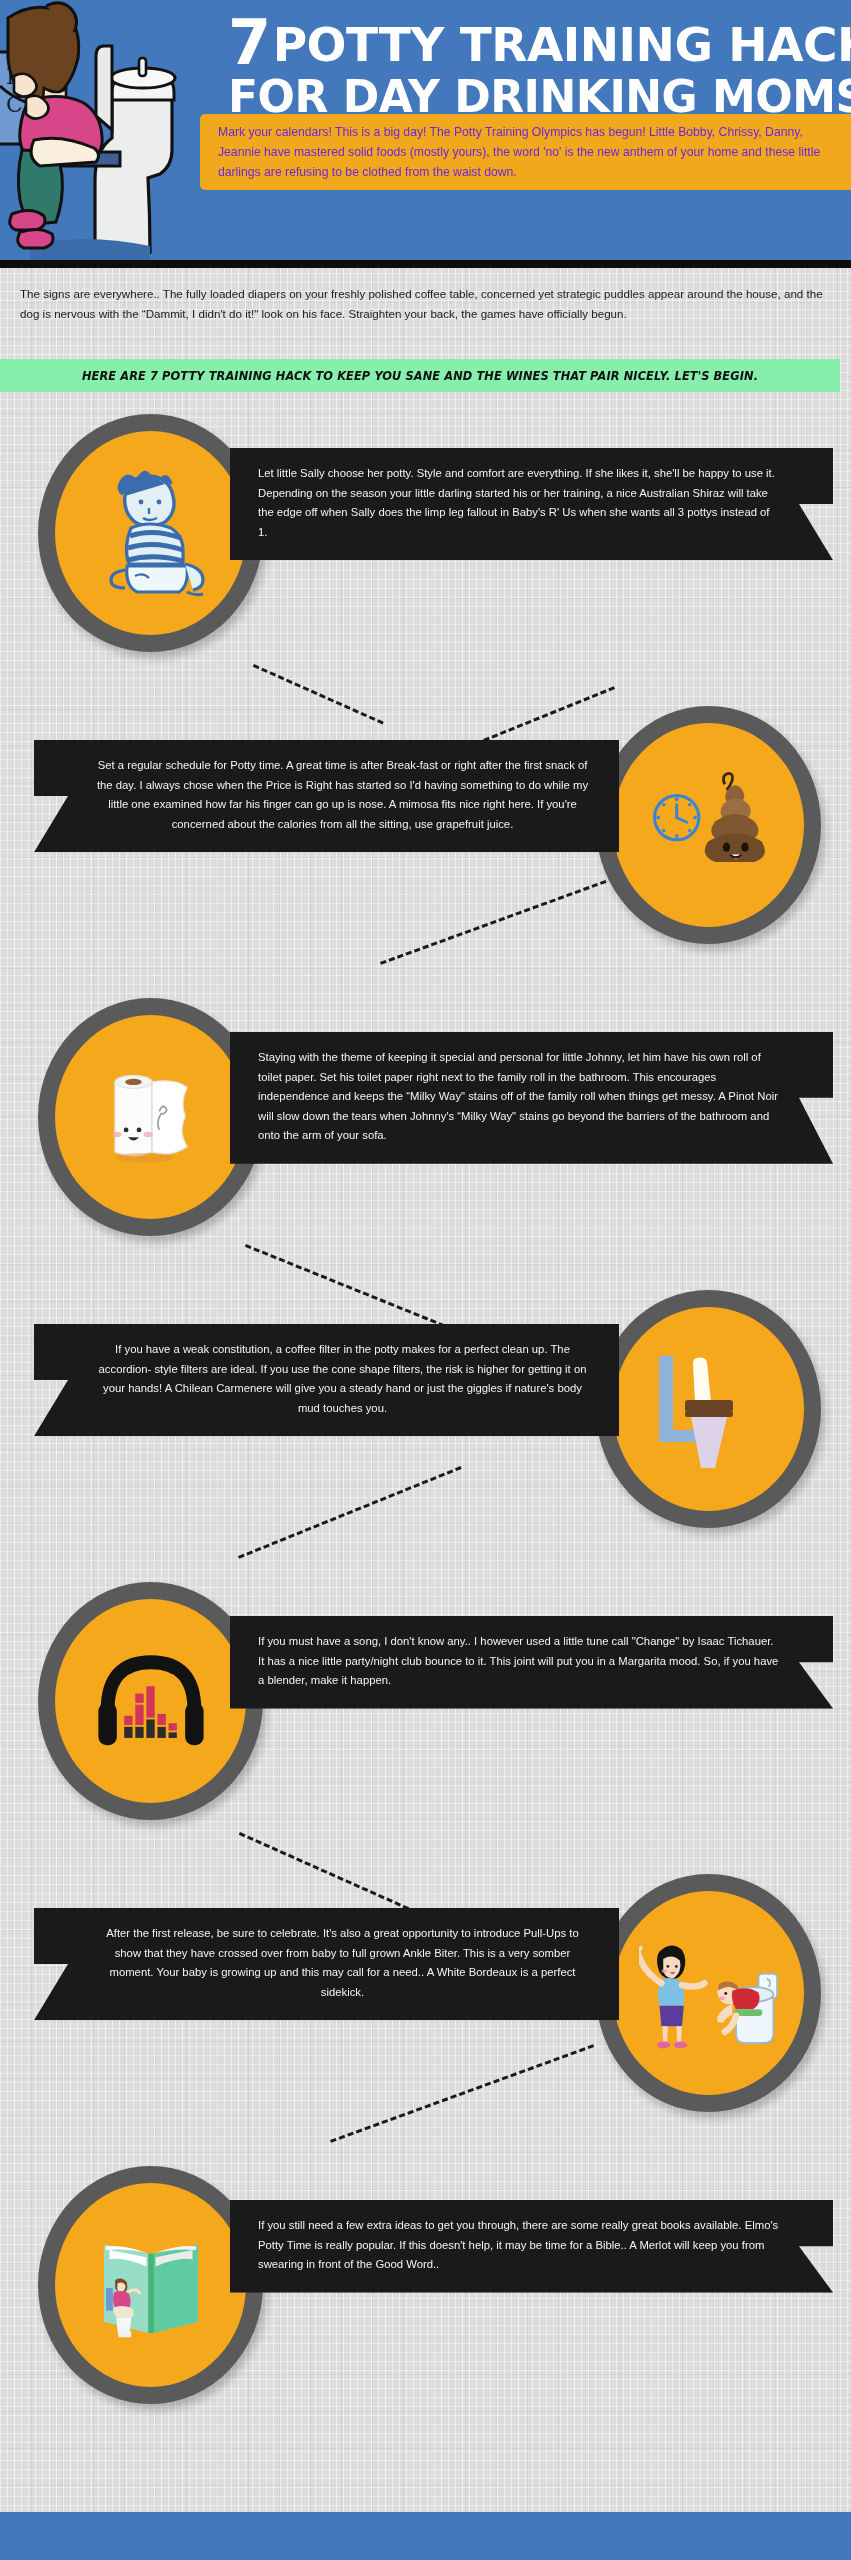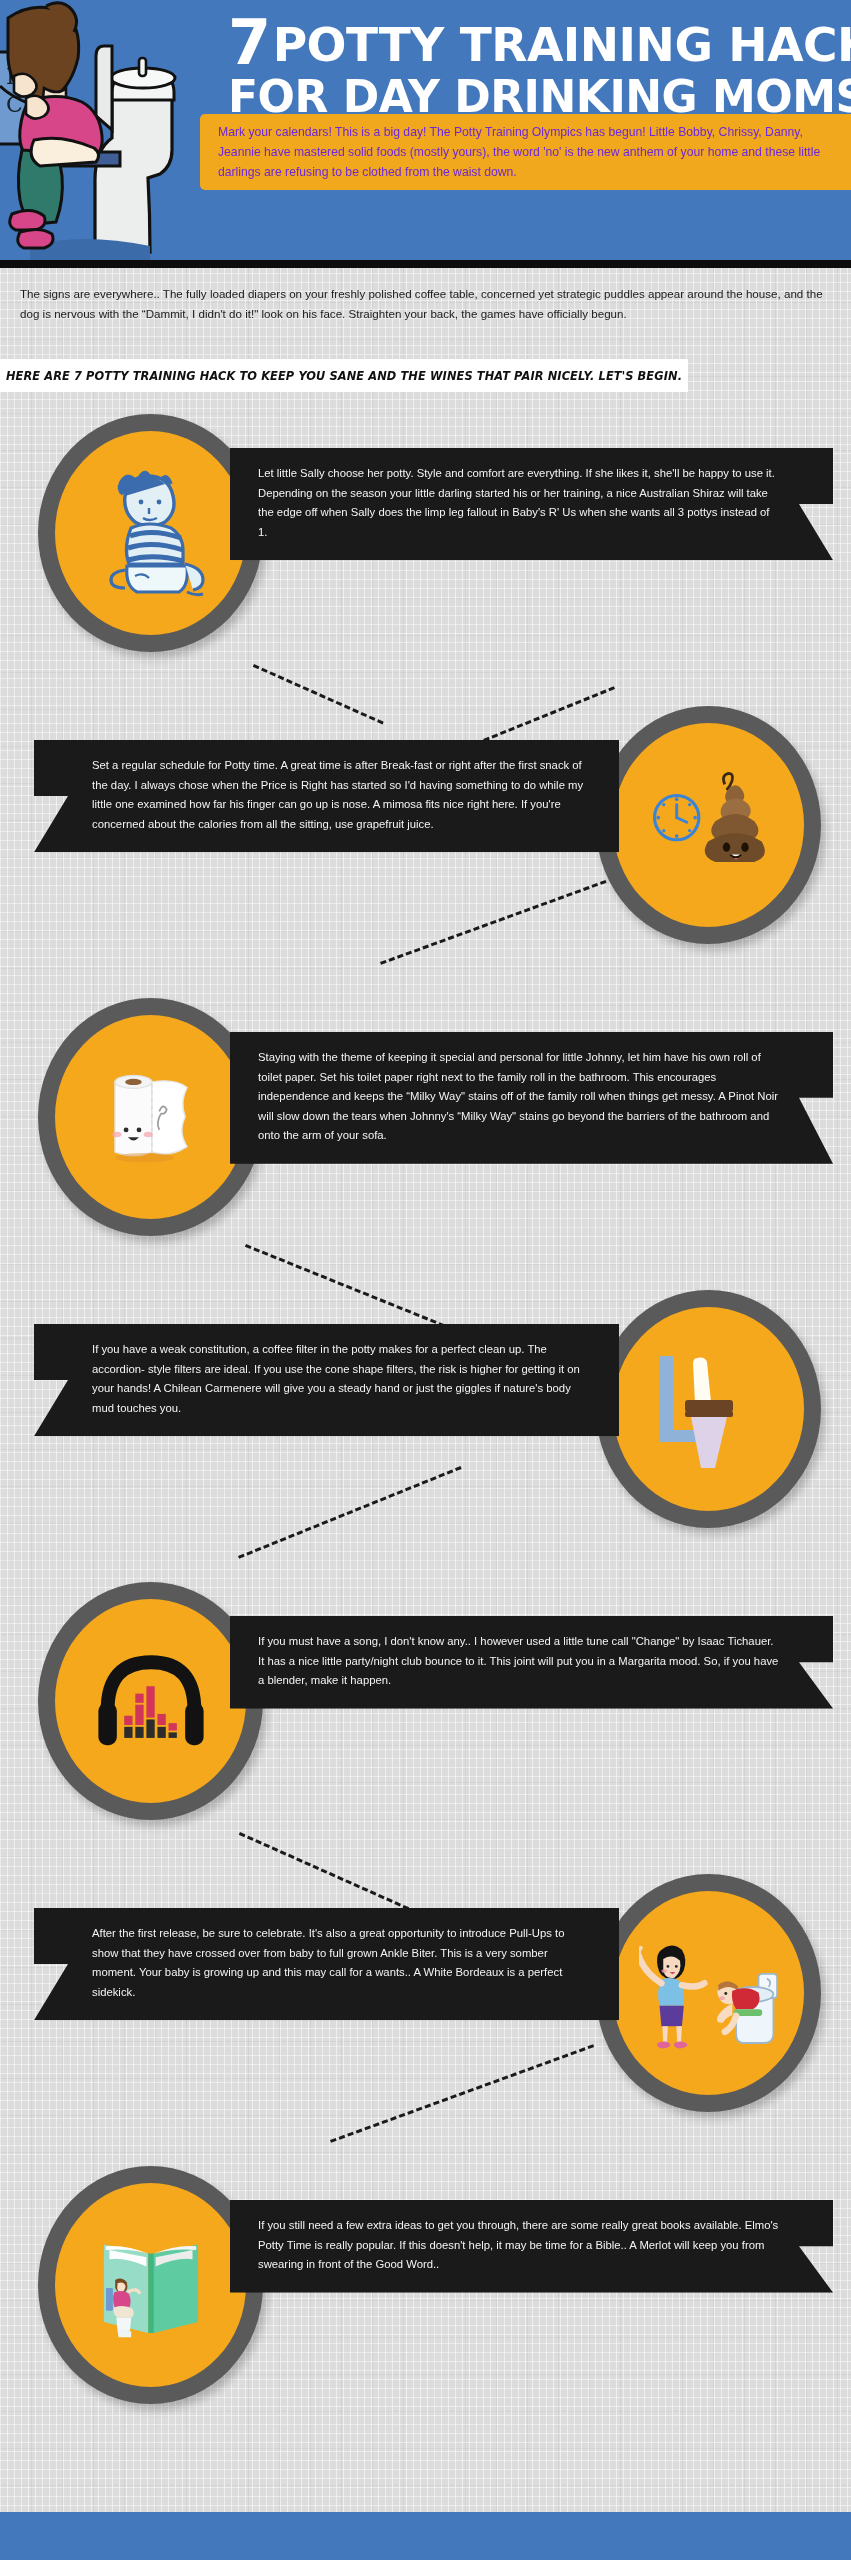--- a/index.html
+++ b/index.html
@@ -89,22 +89,22 @@
     font-size: 11.6px;
     line-height: 1.72;
     color: #1c1c1c;
     z-index: 2;
   }
 
   
   .lead-strap {
     position: absolute;
     left: 0; top: 359px;
-    width: 688px; height: 33px;
-    background: #ffffff;
+    width: 840px; height: 33px;
+    background: #86efac;
     display: flex;
     align-items: center;
     justify-content: center;
     z-index: 2;
   }
   .lead-strap span {
     font-family: "DejaVu Sans", sans-serif;
     font-weight: 700;
     font-style: italic;
     font-size: 11.4px;
@@ -153,20 +153,21 @@
   }
   .hack.left .ribbon {
     left: 230px; right: 18px;
     clip-path: polygon(0 0, 100% 0, 100% 50%, calc(100% - 34px) 50%, 100% 100%, 0 100%);
     padding-right: 52px;
   }
   .hack.right .ribbon {
     left: 34px; right: 232px;
     clip-path: polygon(0 0, 100% 0, 100% 100%, 0 100%, 34px 50%, 0 50%);
     padding-left: 58px;
+    text-align: center;
   }
 
   
   .connector {
     position: absolute;
     height: 0;
     border-top: 3px dashed #1a1a1a;
     transform-origin: 0 0;
     z-index: 1;
   }
@@ -424,21 +425,21 @@
           <path d="M85 56 Q94 48 106 57 L106 62 Q96 54 85 62 Z" fill="#b4743a"></path>
           <circle cx="93" cy="65" r="1.6" fill="#2a2a2a"></circle>
           <ellipse cx="89" cy="70" rx="3" ry="2" fill="#f09ca8" opacity="0.8"></ellipse>
           <path d="M100 62 Q116 56 128 64 Q132 76 122 82 L104 82 Q98 72 100 62 Z" fill="#cf2a35"></path>
           <path d="M100 76 Q90 80 84 90 Q82 98 90 96 Q94 90 100 88 Z" fill="#f7dcc2"></path>
           <rect x="102" y="82" width="30" height="7" rx="3" fill="#6cc06b"></rect>
           <path d="M104 89 Q100 102 92 106" fill="none" stroke="#f7dcc2" stroke-width="7" stroke-linecap="round"></path>
         </svg>
       </div>
       <div class="ribbon">
-        <span>After the first release, be sure to celebrate.  It's also a great opportunity to introduce Pull-Ups to show that they have crossed over from baby to full grown Ankle Biter.  This is a very somber moment. Your baby is growing up and this may call for a wants.. A White Bordeaux is a perfect sidekick.</span>
+        <span>After the first release, be sure to celebrate.  It's also a great opportunity to introduce Pull-Ups to show that they have crossed over from baby to full grown Ankle Biter.  This is a very somber moment. Your baby is growing up and this may call for a need.. A White Bordeaux is a perfect sidekick.</span>
       </div>
       <div class="connector" style="left:330px; top:288px; width:280px; transform: rotate(-20deg);"></div>
     </div>
 
     <div class="hack left">
       <div class="medallion">
         <svg class="art" viewBox="0 0 130 120">
           <path d="M14 16 L62 26 L62 112 L14 100 Z" fill="#97dcc6"></path>
           <path d="M116 16 L68 26 L68 112 L116 100 Z" fill="#5fcba0"></path>
           <path d="M62 26 L68 26 L68 112 L62 112 Z" fill="#3fb583"></path>

